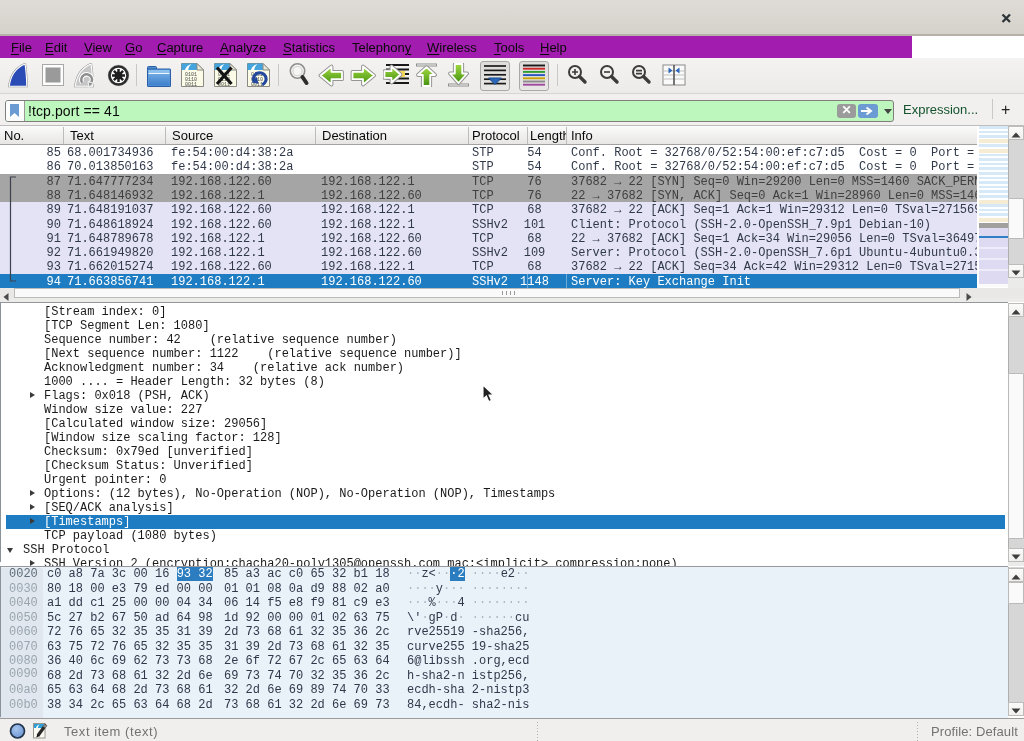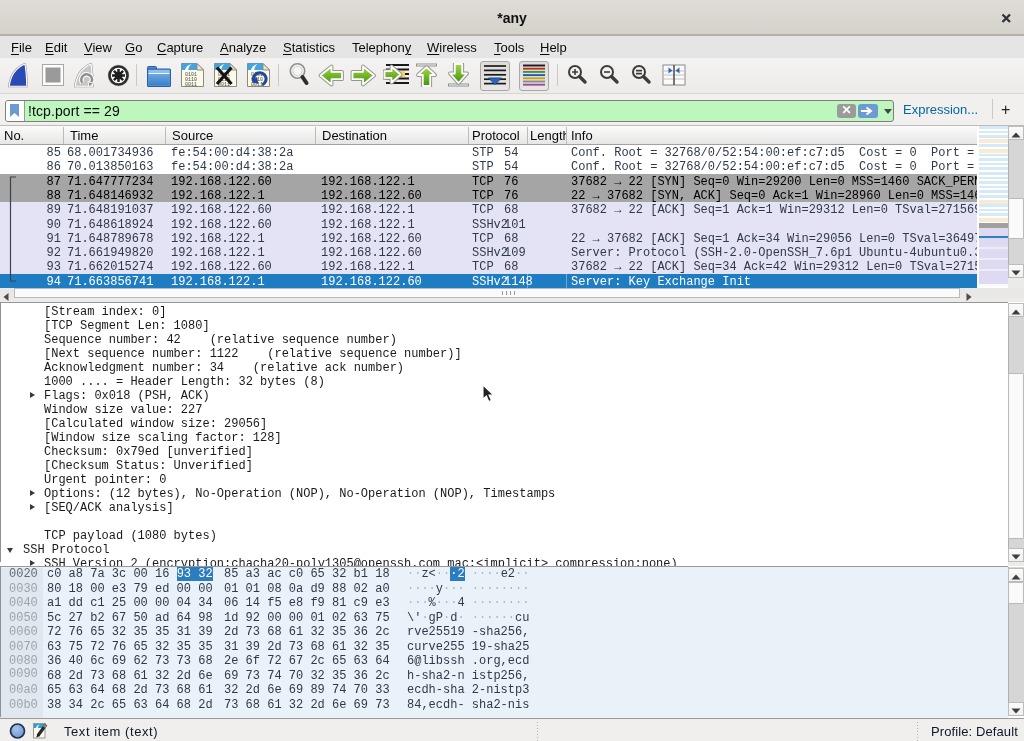--- a/index.html
+++ b/index.html
@@ -5,47 +5,47 @@
 html,body{margin:0;padding:0}
 body{width:1024px;height:741px;position:relative;overflow:hidden;background:#fff;
   font-family:"Liberation Sans",sans-serif;}
 .abs{position:absolute}
 .mono{font-family:"Liberation Mono",monospace;font-size:12px;color:#30394a;}
 
 #titlebar{left:0;top:0;width:1024px;height:36px;
   background:linear-gradient(#dfdbd6,#d5d1cb);border-bottom:2px solid #b6b0a8;box-sizing:border-box}
 #title{width:100%;text-align:center;top:10px;font-size:14px;font-weight:bold;color:#111}
 
-#menubar{left:0;top:36px;width:1024px;height:22px;background:#e5e5e5}
+#menubar{left:0;top:36px;width:912px;height:22px;background:#a21caf}
 .mi{position:absolute;top:4px;font-size:13px;color:#0a0a0a;white-space:pre}
 .mi u{text-decoration:underline;text-underline-offset:2px}
 
 #toolbar{left:0;top:58px;width:1024px;height:36px;background:linear-gradient(#f4f3f2,#ecebe9);border-bottom:1px solid #d6d5d3;box-sizing:border-box}
 .tsep{position:absolute;top:6px;width:1px;height:22px;background:#c9c8c6}
 .tbtn{position:absolute;top:3px;width:30px;height:30px;border:1px solid #a9a8a6;border-radius:3px;background:linear-gradient(#dddcda,#e8e7e5);box-sizing:border-box}
 
 #filterbar{left:0;top:94px;width:1024px;height:32px;background:#f1f0ef;border-bottom:1px solid #bebdbb;box-sizing:border-box}
 #ffield{left:5px;top:6px;width:887px;height:20px;border:1px solid #7f7e7c;border-radius:3px;background:#bdf7bd;overflow:hidden}
 #fbook{left:0;top:0;width:18px;height:20px;background:#fdfdfd;border-right:1px solid #9a9998}
 #ftext{left:22px;top:2px;font-size:14px;letter-spacing:.1px;color:#0a0a0a}
 #fx{left:831px;top:2.5px;width:19px;height:14px;background:#9b9b9b;border-radius:3px;color:#fff;font-size:12px;font-weight:bold;text-align:center;line-height:13.5px}
 #fgo{left:852px;top:2.5px;width:20px;height:14px;background:#6b9bd2;border-radius:3px}
-#fexpr{left:903px;top:8px;font-size:13px;color:#0369a1}
+#fexpr{left:903px;top:8px;font-size:13px;color:#14532d}
 #fsep2{left:992px;top:99px;width:1px;height:20px;background:#c9c8c6;position:absolute}
 #fplus{left:1001px;top:7px;font-size:16px;font-weight:400;color:#222}
 
 #plheader{left:0;top:126px;width:977px;height:19px;background:linear-gradient(#fbfbfb,#e7e6e5);border-bottom:1px solid #a3a2a0;box-sizing:border-box}
 .hc{position:absolute;top:2px;font-size:13px;color:#0a0a0a}
 .hsep{position:absolute;top:1px;width:1px;height:17px;background:#bdbcba}
 .prow{position:absolute;left:0;width:977px;height:15px;overflow:hidden}
 .prow span{position:absolute;top:1px;white-space:pre}
 .cnum{left:0;width:61px;text-align:right}
 .ctime{left:67px}.csrc{left:171px}.cdst{left:321px}.cpro{left:472px}
-.clen{left:504px;width:61px;text-align:left}.cinfo{left:571px}
-.rowgray{background:#a5a5a5}.rowgray span{color:#000000}
+.clen{left:504px;width:61px;text-align:center}.cinfo{left:571px}
+.rowgray{background:#a5a5a5}.rowgray span{color:#404040}
 .rowlav{background:#e4e3f6}
 .rowsel{background:#1e7dc2}.rowsel span{color:#fff}
 
 .sbtrack{position:absolute;background:#d6d6d6;border-left:1px solid #aeaeac;box-sizing:border-box}
 .sbbtn{position:absolute;background:linear-gradient(#fbfbfb,#f0f0ef);border:1px solid #bdbcba;box-sizing:border-box;text-align:center}
 .sbthumb{position:absolute;background:#fafafa;border:1px solid #bbbab8;box-sizing:border-box;border-radius:1px}
 
 #details{left:0;top:302px;width:1008px;height:314px;background:#fff;border-top:1px solid #97969a;box-sizing:border-box;overflow:hidden}
 .dl{position:absolute;left:0;width:1007px;height:14px;white-space:pre;color:#1a1a1a;line-height:14px}
 .tric{position:absolute;top:3.5px;width:0;height:0;border-left:5px solid #3a3a3a;border-top:3.5px solid transparent;border-bottom:3.5px solid transparent}
@@ -54,26 +54,25 @@
 
 #hex{left:0;top:566px;width:1008px;height:151.5px;background:#e9f1f9;border-top:1px solid #98979a;box-sizing:border-box}
 #hexgut{left:0;top:1px;width:43px;height:150.5px;background:#e0e7ee}
 .hx{position:absolute;white-space:pre}
 .off{left:9px;color:#9aa5ae}.off1{left:9px;color:#5d6d79}
 .hg1{left:47px}.hg2{left:224px}.hga{left:407px}
 .dim{color:#a9b6c1}
 .hl{background:#2b7dbf;color:#fff}
 
 #status{left:0;top:717.5px;width:1024px;height:23.5px;background:#f0efee;border-top:1.5px solid #9c9b99;box-sizing:border-box}
-.st{position:absolute;top:5px;font-size:13px;color:#0f172a}
+.st{position:absolute;top:5px;font-size:13px;color:#737373}
 </style>
 </head>
 <body>
 <div class="abs" id="titlebar">
-    <div class="abs" id="title">*any</div>
 <svg class="abs" style="left:1001px;top:13px" width="11" height="11">
       <path d="M1.5 1.5 L9 9 M9 1.5 L1.5 9" stroke="#2e3436" stroke-width="2.3"></path>
     </svg>
 </div>
 <div class="abs" id="menubar">
 <span class="mi" style="left:11px"><u>F</u>ile</span>
 <span class="mi" style="left:45px"><u>E</u>dit</span>
 <span class="mi" style="left:84px"><u>V</u>iew</span>
 <span class="mi" style="left:125px"><u>G</u>o</span>
 <span class="mi" style="left:157px"><u>C</u>apture</span>
@@ -273,36 +272,36 @@
       <path d="M18.5 4.5 l-4 3 l4 3 z" fill="#2a66ba"></path>
 </svg>
 </div>
 <div class="abs" id="filterbar">
   <div class="abs" id="ffield">
     <div class="abs" id="fbook">
         <svg class="abs" style="left:3px;top:3px" width="12" height="14">
           <path d="M1 0 h9 v13 l-4.5,-4 l-4.5,4 z" fill="#6b9bd2"></path>
         </svg>
       </div>
-    <span class="abs" id="ftext">!tcp.port == 29</span>
+    <span class="abs" id="ftext">!tcp.port == 41</span>
     <div class="abs" id="fx">✕</div>
     <div class="abs" id="fgo"><svg width="20" height="14">
           <path d="M3 7 h9 M8.5 3.5 l4.5 3.5 l-4.5 3.5" stroke="#fff" stroke-width="2" fill="none"></path>
         </svg></div>
     <svg class="abs" style="left:878px;top:8px" width="10" height="6">
         <path d="M0 0 h8 l-4 5 z" fill="#444"></path>
       </svg>
   </div>
   <span class="abs" id="fexpr">Expression...</span>
   <span class="abs" id="fplus">+</span>
 </div>
 <div class="abs" id="fsep2"></div>
 <div class="abs" id="plheader">
   <span class="hc" style="left:4px">No.</span>
-    <span class="hc" style="left:70px">Time</span>
+    <span class="hc" style="left:70px">Text</span>
   <span class="hc" style="left:172px">Source</span>
     <span class="hc" style="left:322px">Destination</span>
   <span class="hc" style="left:472px">Protocol</span>
     <span class="hc" style="left:530px;width:36px;overflow:hidden;display:inline-block;white-space:nowrap">Length</span>
   <span class="hc" style="left:571px">Info</span>
   <div class="hsep" style="left:63px"></div>
     <div class="hsep" style="left:165px"></div>
   <div class="hsep" style="left:315px"></div>
     <div class="hsep" style="left:468px"></div>
   <div class="hsep" style="left:527px"></div>
@@ -352,20 +351,21 @@
       <span class="clen">68</span>
       <span class="cinfo">37682 → 22 [ACK] Seq=1 Ack=1 Win=29312 Len=0 TSval=2715695156 TSecr=3649</span>
     </div>
 <div class="prow rowlav" style="top:216.5px">
       <span class="cnum">90</span>
       <span class="ctime">71.648618924</span>
       <span class="csrc">192.168.122.60</span>
       <span class="cdst">192.168.122.1</span>
       <span class="cpro">SSHv2</span>
       <span class="clen">101</span>
+      <span class="cinfo">Client: Protocol (SSH-2.0-OpenSSH_7.9p1 Debian-10)</span>
     </div>
 <div class="prow rowlav" style="top:230.8px">
       <span class="cnum">91</span>
       <span class="ctime">71.648789678</span>
       <span class="csrc">192.168.122.1</span>
       <span class="cdst">192.168.122.60</span>
       <span class="cpro">TCP</span>
       <span class="clen">68</span>
       <span class="cinfo">22 → 37682 [ACK] Seq=1 Ack=34 Win=29056 Len=0 TSval=3649749816 TSecr=271</span>
     </div>
@@ -448,20 +448,21 @@
 <div class="dl mono" style="top:71.6px;left:44px">1000 .... = Header Length: 32 bytes (8)</div>
 <div class="dl mono" style="top:85.6px;left:44px"><i class="tric" style="left:-14px"></i>Flags: 0x018 (PSH, ACK)</div>
 <div class="dl mono" style="top:99.6px;left:44px">Window size value: 227</div>
 <div class="dl mono" style="top:113.6px;left:44px">[Calculated window size: 29056]</div>
 <div class="dl mono" style="top:127.6px;left:44px">[Window size scaling factor: 128]</div>
 <div class="dl mono" style="top:141.6px;left:44px">Checksum: 0x79ed [unverified]</div>
 <div class="dl mono" style="top:155.6px;left:44px">[Checksum Status: Unverified]</div>
 <div class="dl mono" style="top:169.6px;left:44px">Urgent pointer: 0</div>
 <div class="dl mono" style="top:183.6px;left:44px"><i class="tric" style="left:-14px"></i>Options: (12 bytes), No-Operation (NOP), No-Operation (NOP), Timestamps</div>
 <div class="dl mono" style="top:197.6px;left:44px"><i class="tric" style="left:-14px"></i>[SEQ/ACK analysis]</div>
+<div class="dl mono dsel" style="top:211.6px;left:6px;width:999px;padding-left:38px;box-sizing:border-box"><i class="tric" style="left:24px"></i>[Timestamps]</div>
 <div class="dl mono" style="top:225.6px;left:44px">TCP payload (1080 bytes)</div>
 <div class="dl mono" style="top:239.6px;left:23px"><i class="trie" style="left:-16px"></i>SSH Protocol</div>
 <div class="dl mono" style="top:253.6px;left:44px"><i class="tric" style="left:-14px"></i>SSH Version 2 (encryption:chacha20-poly1305@openssh.com mac:&lt;implicit&gt; compression:none)</div>
 </div>
 <div class="abs" id="hex">
     <div class="abs" id="hexgut"></div>
 <div class="hx mono off1" style="top:0.4px">0020</div>
     <div class="hx mono hg1" style="top:0.4px">c0 a8 7a 3c 00 16 <span class="hl">93 32</span></div>
     <div class="hx mono hg2" style="top:0.4px">85 a3 ac c0 65 32 b1 18</div>
     <div class="hx mono hga" style="top:0.4px"><span class="dim">··</span>z&lt;<span class="dim">··</span><span class="hl">·2</span> <span class="dim">····</span>e2<span class="dim">··</span></div>

